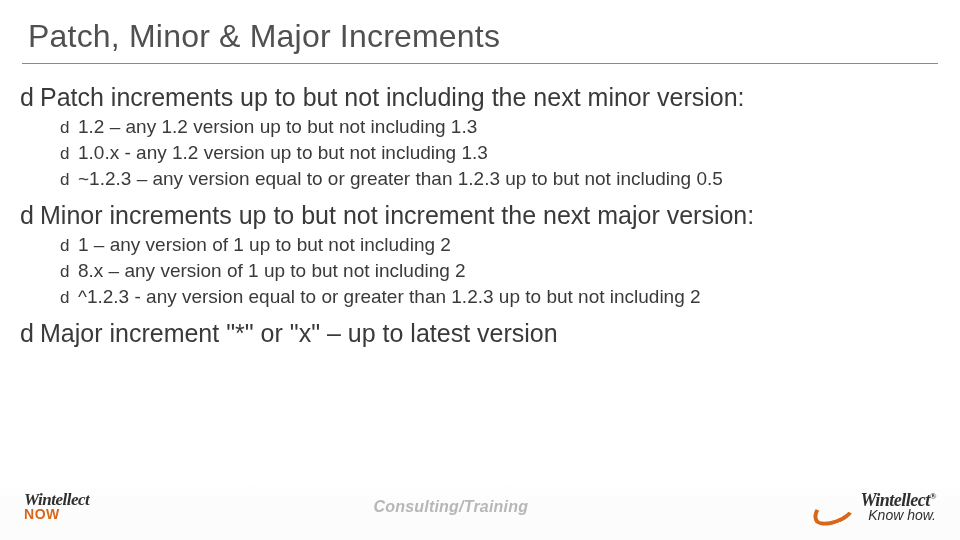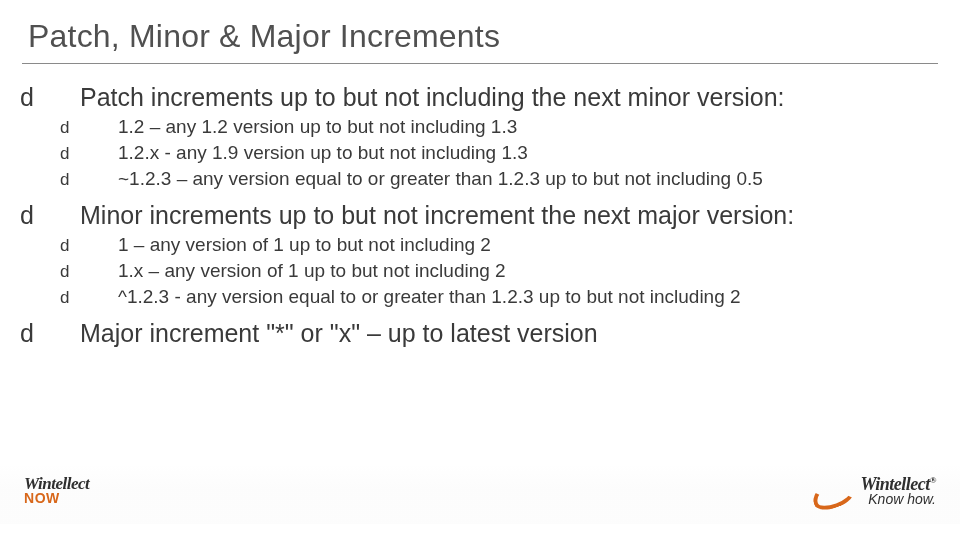--- a/index.html
+++ b/index.html
@@ -49,24 +49,24 @@
     color: #3a3a3a;
     line-height: 1.35;
   }
   .bullet {
     flex: 0 0 auto;
     width: 20px;
     font-family: Arial, sans-serif;
     color: #3a3a3a;
   }
   .lvl2 .bullet { width: 18px; font-size: 17px; }
-  .txt { flex: 1 1 auto; margin-left: 40px; }
+  .txt { flex: 1 1 auto; }
   .footer {
     position: absolute;
-    left: 0; right: 0; bottom: 16px;
+    left: 0; right: 0; bottom: 0;
     height: 60px;
     padding: 0 24px 6px 24px;
     display: flex;
     align-items: center;
     justify-content: space-between;
     background: linear-gradient(to bottom, rgba(255,255,255,0) 0%, rgba(248,248,248,0.4) 40%, rgba(248,248,248,0.4) 100%);
   }
   .logo-left {
     display: flex;
     flex-direction: column;
@@ -150,40 +150,40 @@
     <span class="bullet">d</span>
     <span class="txt">Patch increments up to but not including the next minor version:</span>
   </div>
   <div class="sub">
     <div class="lvl2">
       <span class="bullet">d</span>
       <span class="txt">1.2 – any 1.2 version up to but not including 1.3</span>
     </div>
     <div class="lvl2">
       <span class="bullet">d</span>
-      <span class="txt">1.2.x - any 1.9 version up to but not including 1.3</span>
+      <span class="txt">1.0.x - any 1.2 version up to but not including 1.3</span>
     </div>
     <div class="lvl2">
       <span class="bullet">d</span>
       <span class="txt">~1.2.3 – any version equal to or greater than 1.2.3 up to but not including 0.5</span>
     </div>
   </div>
 
   <div class="lvl1">
     <span class="bullet">d</span>
     <span class="txt">Minor increments up to but not increment the next major version:</span>
   </div>
   <div class="sub">
     <div class="lvl2">
       <span class="bullet">d</span>
       <span class="txt">1 – any version of 1 up to but not including 2</span>
     </div>
     <div class="lvl2">
       <span class="bullet">d</span>
-      <span class="txt">1.x – any version of 1 up to but not including 2</span>
+      <span class="txt">8.x – any version of 1 up to but not including 2</span>
     </div>
     <div class="lvl2">
       <span class="bullet">d</span>
       <span class="txt">^1.2.3 - any version equal to or greater than 1.2.3 up to but not including 2</span>
     </div>
   </div>
 
   <div class="lvl1">
     <span class="bullet">d</span>
     <span class="txt">Major increment "*" or "x" – up to latest version</span>
@@ -191,20 +191,21 @@
 
 </div>
 
 <div class="footer">
   <div class="logo-left">
     <span class="l1">Wintellect</span>
     <span class="l2">
       <span class="n">N</span><span class="o">O</span><span class="w">W</span>
     </span>
   </div>
+  <div class="footer-center">Consulting/Training</div>
   <div class="logo-right">
     <div class="swoosh"></div>
     <div class="logo-right-text">
       <span class="r1"><span>Wintellect</span><sup>®</sup></span>
       <span class="r2">Know how.</span>
     </div>
   </div>
 </div>
 
 </body></html>

